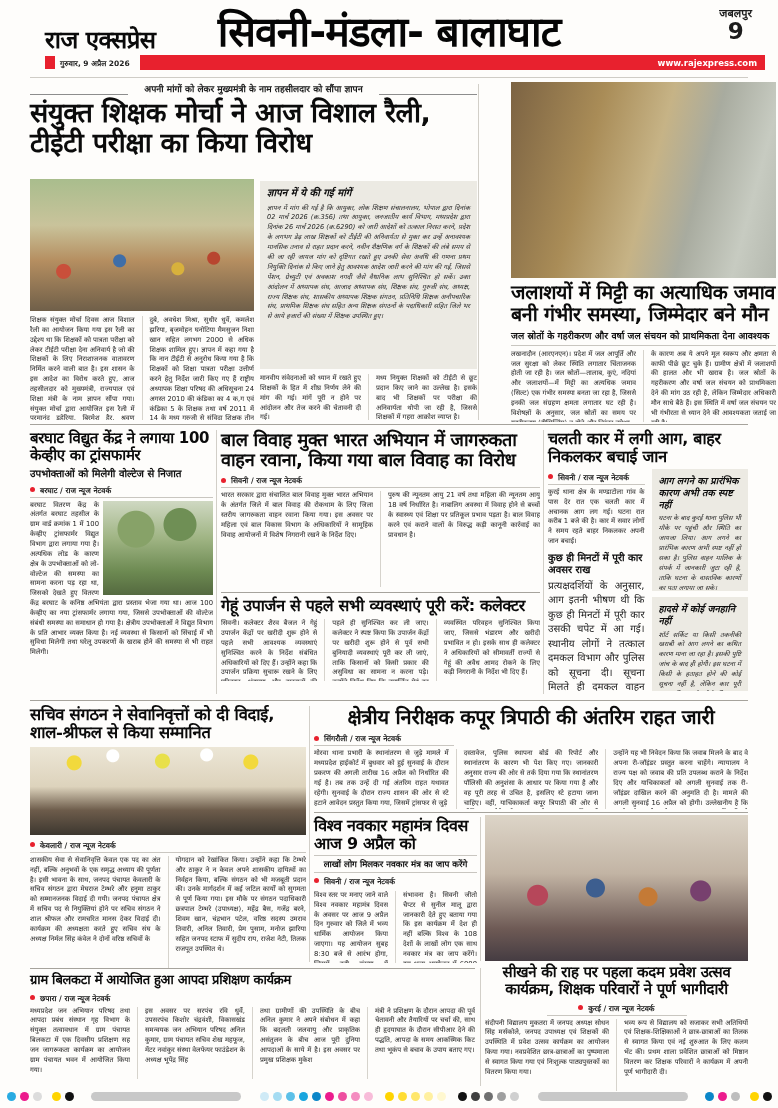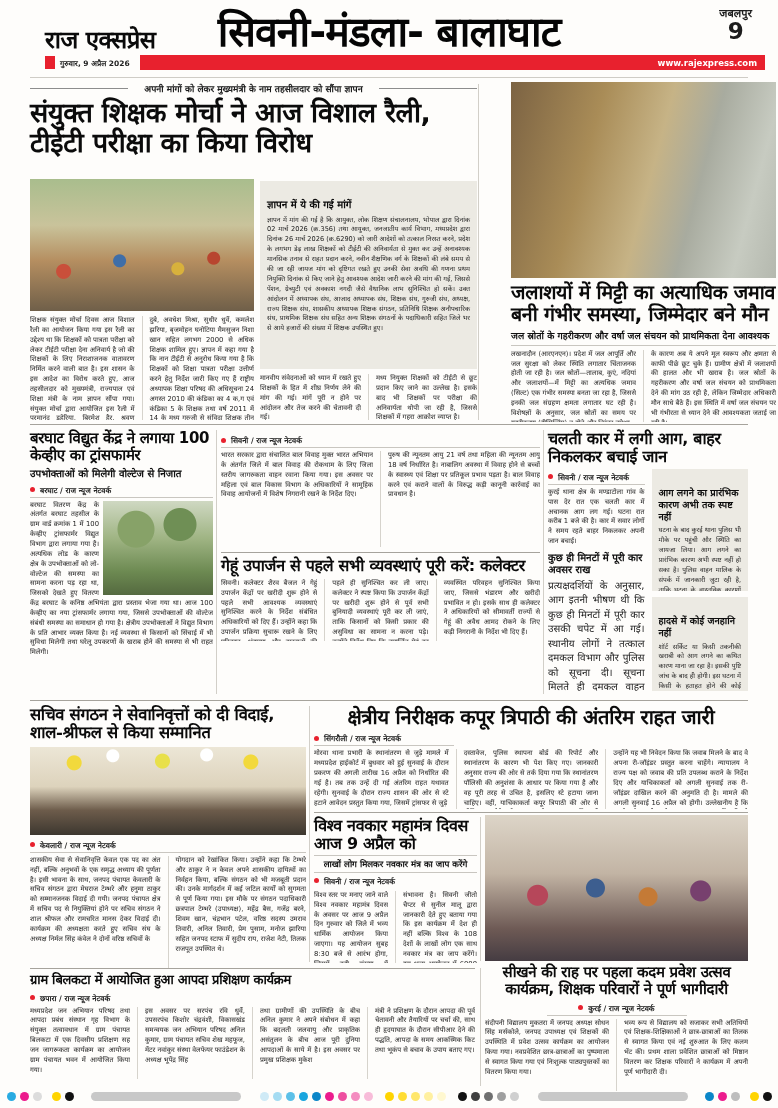--- a/index.html
+++ b/index.html
@@ -16,30 +16,30 @@
   .edition { position:absolute; right:26px; top:5px; text-align:center; }
   .edition .city { font-size:11px; font-weight:700; }
   .edition .num { font-size:23px; font-weight:800; line-height:1; }
   .redbar { position:absolute; left:140px; top:55px; width:625px; height:15px; background:#e8212e; display:flex; align-items:center; justify-content:flex-end; }
   .website { color:#fff; font-size:8.5px; font-weight:700; padding-right:8px; }
   .mast-rule { position:absolute; left:30px; top:77px; width:718px; border-top:1px solid #cfccc6; }
 
   
   .sec { position:absolute; }
   .hl { font-weight:800; color:#0b0b0b; line-height:1.12; letter-spacing:-.3px; }
-  .kicker { display:flex; align-items:center; gap:16px; }
+  .kicker { display:flex; align-items:flex-end; gap:16px; }
   .kicker .kline { flex:1; border-top:1px solid #8d8d8d; }
   .kicker .ktext { font-size:9px; font-weight:700; color:#1a1a1a; white-space:nowrap; }
   .subhd { font-weight:700; color:#111; }
   .byline { display:flex; align-items:center; gap:5px; font-size:7.5px; font-weight:700; color:#222; padding:3px 0 2px 0; border-bottom:1px solid #c9c6c0; margin-bottom:3px; }
   .byline .bdot { width:5px; height:5px; border-radius:50%; background:#e8212e; flex:0 0 auto; }
   .cols { display:flex; overflow:hidden; }
   .col { flex:1 1 0; min-width:0; font-size:6.8px; line-height:1.45; text-align:justify; color:#1d1d1d; overflow:hidden; }
   .col + .col { border-left:1px solid #d6d3cc; margin-left:7px; padding-left:7px; }
-  .graybox { background:#eceae3; padding:18px 7px; overflow:hidden; }
+  .graybox { background:#eceae3; padding:6px 7px; overflow:hidden;font-style:italic; }
   .graybox .gtitle { font-size:10px; font-weight:800; line-height:1.25; margin-bottom:4px; color:#0c0c0c; }
   .graybox .gbody { font-size:6.6px; line-height:1.5; text-align:justify; color:#222; }
   .hdiv { position:absolute; border-top:1px solid #a6a39c; }
   .vdiv { position:absolute; border-left:1px solid #d2cfc8; }
 
   
   .photo { position:relative; overflow:hidden; background:#c9c2b2; }
   .ph-rally { background:
       radial-gradient(circle at 15% 70%, #c94f3a 0 7px, transparent 8px),
       radial-gradient(circle at 40% 62%, #3f6ea8 0 6px, transparent 7px),
@@ -136,20 +136,21 @@
     </div>
     <div style="font-size:6.8px;line-height:1.45;text-align:justify;height:178px;overflow:hidden;">
       <span class="photo ph-trees" style="float:right;width:110px;height:94px;margin:0 0 3px 4px;display:block;"></span>
       <span>बरघाट वितरण केंद्र के अंतर्गत बरघाट तहसील के ग्राम वार्ड क्रमांक 1 में 100 केव्हीए ट्रांसफार्मर विद्युत विभाग द्वारा लगाया गया है। अत्यधिक लोड के कारण क्षेत्र के उपभोक्ताओं को लो-वोल्टेज की समस्या का सामना करना पड़ रहा था, जिसको देखते हुए वितरण केंद्र बरघाट के कनिष्ठ अभियंता द्वारा प्रस्ताव भेजा गया था। आज 100 केव्हीए का नया ट्रांसफार्मर लगाया गया, जिससे उपभोक्ताओं की वोल्टेज संबंधी समस्या का समाधान हो गया है। क्षेत्रीय उपभोक्ताओं ने विद्युत विभाग के प्रति आभार व्यक्त किया है। नई व्यवस्था से किसानों को सिंचाई में भी सुविधा मिलेगी तथा घरेलू उपकरणों के खराब होने की समस्या से भी राहत मिलेगी।</span>
     </div>
   </div>
 
   <div class="vdiv" style="left:216px;top:430px;height:264px;"></div>
 
   <div class="sec" style="left:221px;top:430px;width:319px;height:266px;">
+    <div class="hl" style="font-size:18px;">बाल विवाह मुक्त भारत अभियान में जागरुकता वाहन रवाना, किया गया बाल विवाह का विरोध</div>
     <div class="byline" style="margin-top:2px;">
       <span class="bdot"></span>
       <span>सिवनी / राज न्यूज नेटवर्क</span>
     </div>
     <div class="cols" style="height:96px;">
       <div class="col">भारत सरकार द्वारा संचालित बाल विवाह मुक्त भारत अभियान के अंतर्गत जिले में बाल विवाह की रोकथाम के लिए जिला स्तरीय जागरुकता वाहन रवाना किया गया। इस अवसर पर महिला एवं बाल विकास विभाग के अधिकारियों ने सामूहिक विवाह आयोजनों में विशेष निगरानी रखने के निर्देश दिए।</div>
       <div class="col">पुरुष की न्यूनतम आयु 21 वर्ष तथा महिला की न्यूनतम आयु 18 वर्ष निर्धारित है। नाबालिग अवस्था में विवाह होने से बच्चों के स्वास्थ्य एवं शिक्षा पर प्रतिकूल प्रभाव पड़ता है। बाल विवाह करने एवं कराने वालों के विरुद्ध कड़ी कानूनी कार्रवाई का प्रावधान है।</div>
     </div>
     <div style="border-top:1px solid #a6a39c;margin:5px 0 4px 0;"></div>
     <div>

